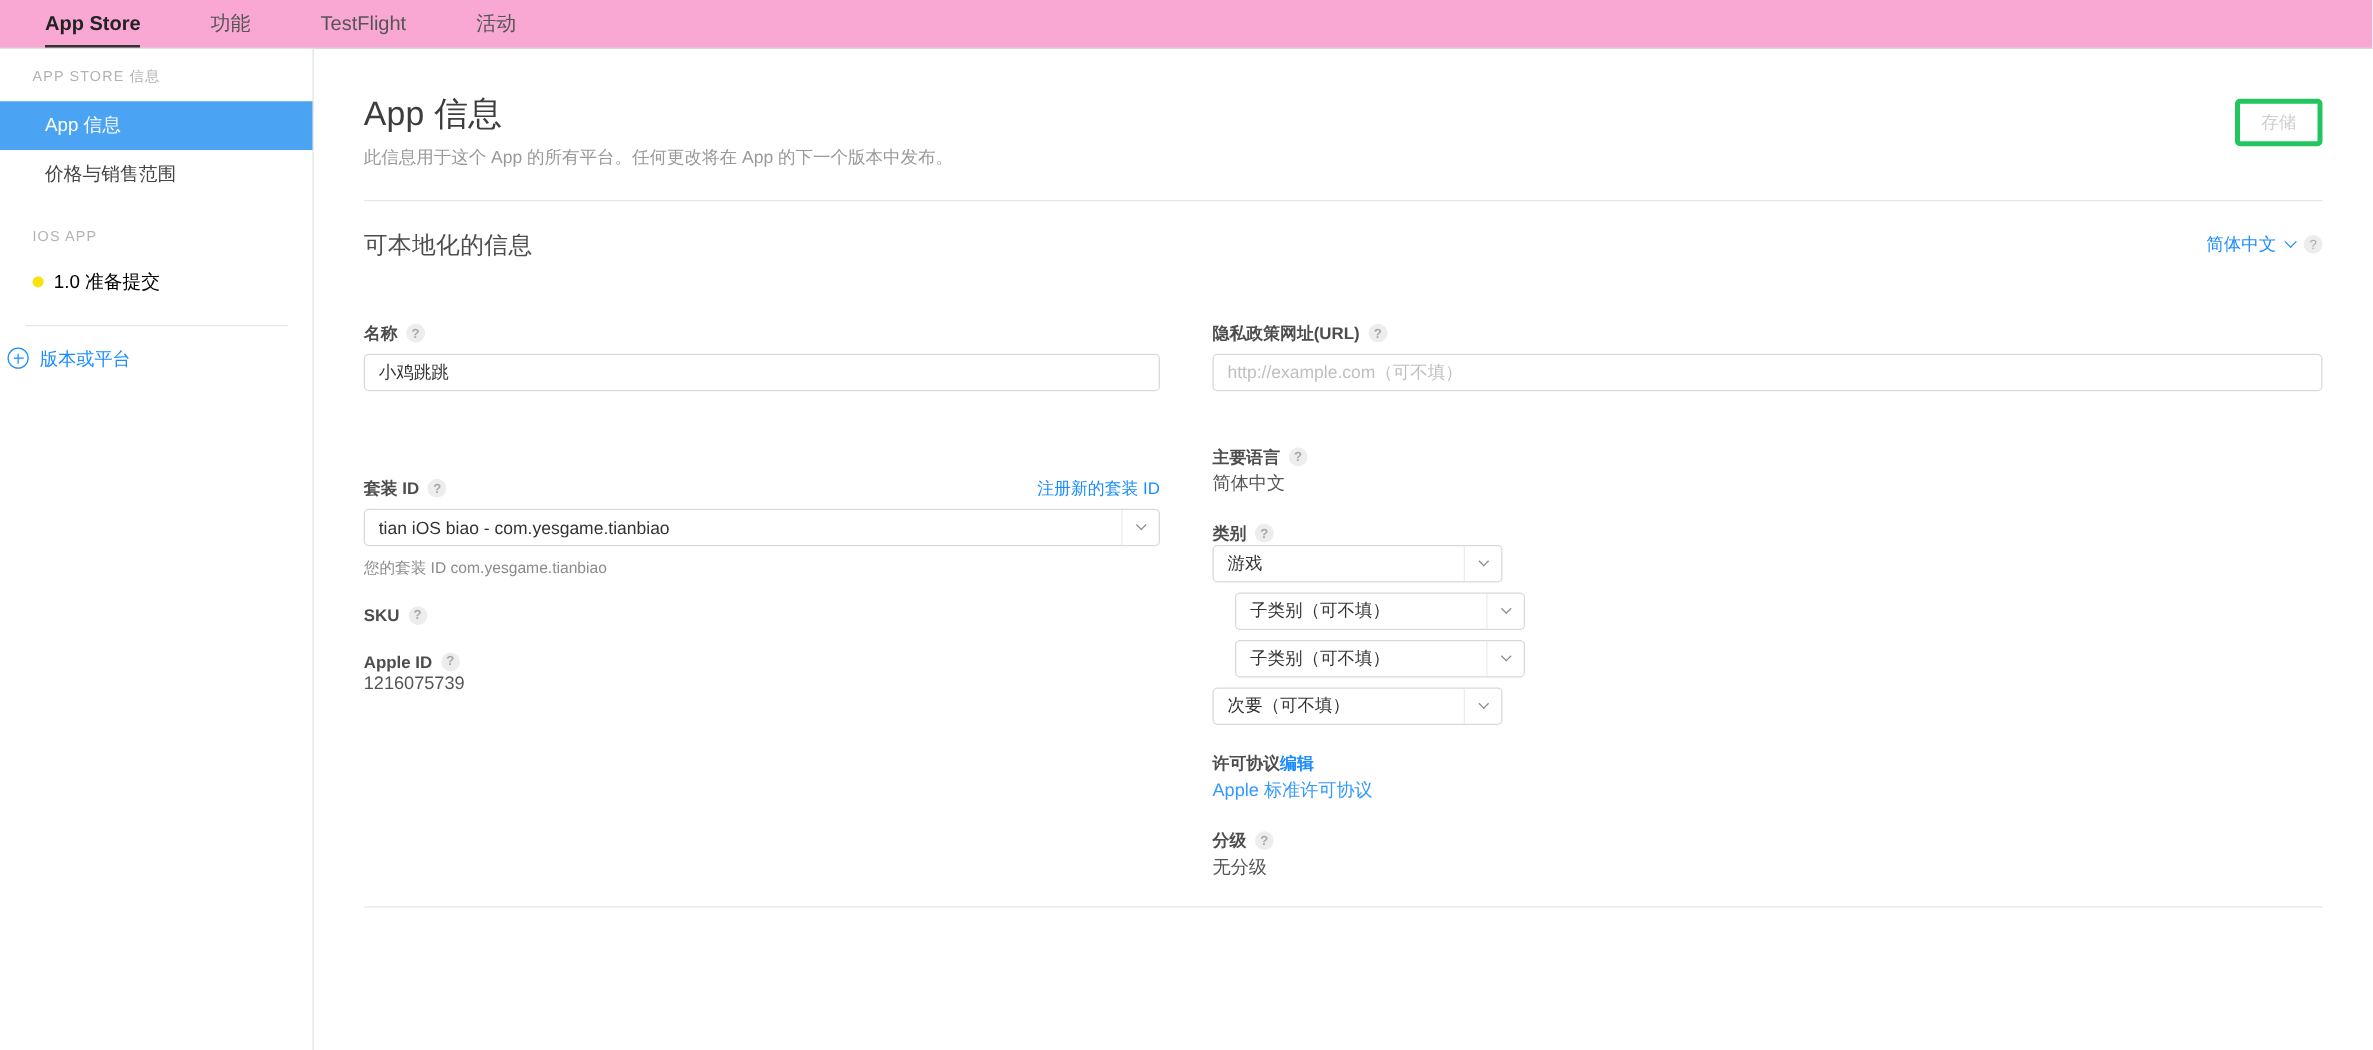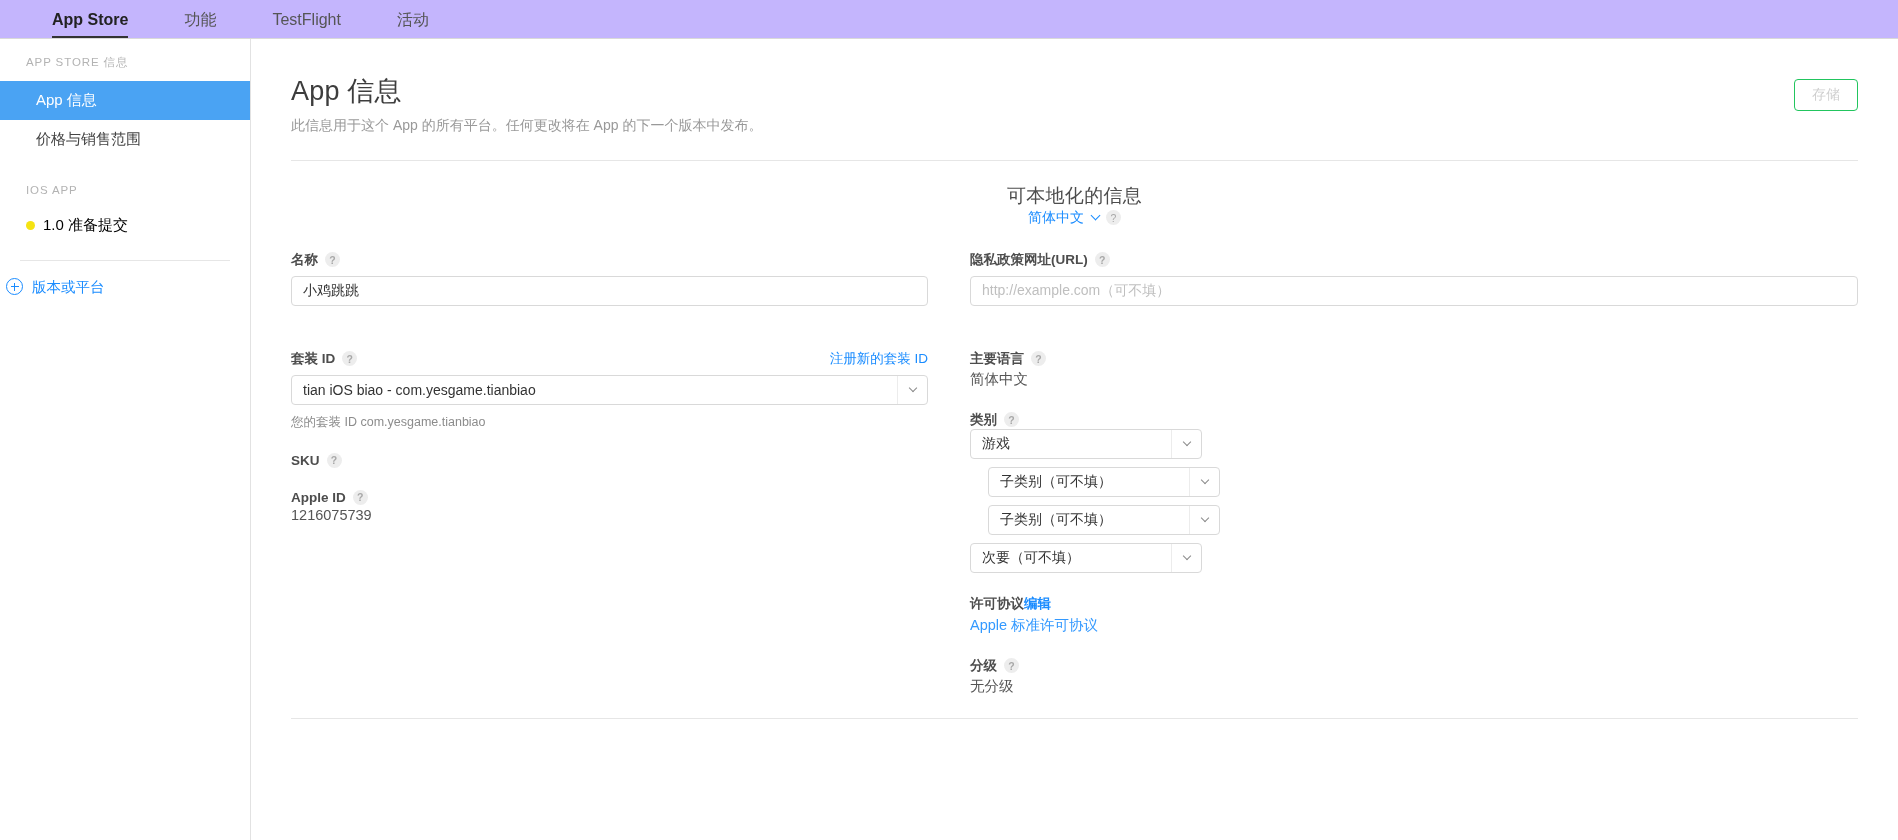--- a/index.html
+++ b/index.html
@@ -6,25 +6,25 @@
   html, body {
     width: 1898px; height: 840px;
     background: #ffffff;
     font-family: "Liberation Sans", "DejaVu Sans", sans-serif;
     color: #333;
     overflow: hidden;
   }
   
   .topnav {
     height: 39px;
-    background: #c4b5fd;
+    background: #f9a8d4;
     border-bottom: 1px solid #d9d9d9;
     display: flex;
     align-items: flex-end;
-    padding-left: 24px;
+    padding-left: 8px;
     position: relative;
   }
   .topnav-tab {
     font-size: 16px;
     color: #555;
     padding: 0 28px 10px 28px;
     line-height: 1;
     cursor: pointer;
     position: relative;
     white-space: nowrap;
@@ -117,33 +117,32 @@
     padding-bottom: 26px;
   }
   .page-title {
     font-size: 27px; font-weight: 400; color: #3d3d3d;
     line-height: 1.25; letter-spacing: 0.2px;
   }
   .page-sub {
     font-size: 14px; color: #999; margin-top: 7px; line-height: 1.3;
   }
   .btn-save {
-    border: 1px solid #22c55e; background: #fff; color: #cfcfcf;
+    border: 4px solid #22c55e; background: #fff; color: #cfcfcf;
     font-size: 14px; border-radius: 4px;
     padding: 6px 17px; cursor: default;
     font-family: inherit; white-space: nowrap; margin-top: 4px;
   }
 
   .hr { border-top: 1px solid #e6e6e6; }
 
   .section { padding-top: 22px; }
   .section-head {
     display: flex; align-items: center; justify-content: space-between;
     margin-bottom: 24px;
-    flex-direction: column;
   }
   .section-title {
     font-size: 19px; color: #4d4d4d; font-weight: 400; letter-spacing: 0.3px;
   }
   .lang-picker {
     display: flex; align-items: center; font-size: 14px; color: #1a8cff;
     cursor: pointer;
   }
   .chev {
     display: inline-block; width: 7px; height: 7px;
@@ -160,20 +159,21 @@
 
   .cols { display: flex; }
   .col-l { width: 637px; flex: 0 0 637px; }
   .col-gap { width: 42px; flex: 0 0 42px; }
   .col-r { flex: 1 1 auto; }
 
   .field { margin-bottom: 22px; }
   .field-label-row {
     display: flex; align-items: center; justify-content: space-between;
     margin-bottom: 7px;
+    margin-top: 25px;
   }
   .field-label {
     display: flex; align-items: center;
     font-size: 13.5px; color: #4d4d4d; font-weight: 600;
   }
   .link { color: #1a8cff; font-size: 13.5px; cursor: pointer; }
 
   .input, .select {
     width: 100%; height: 30px;
     border: 1px solid #d9d9d9; border-radius: 4px;

